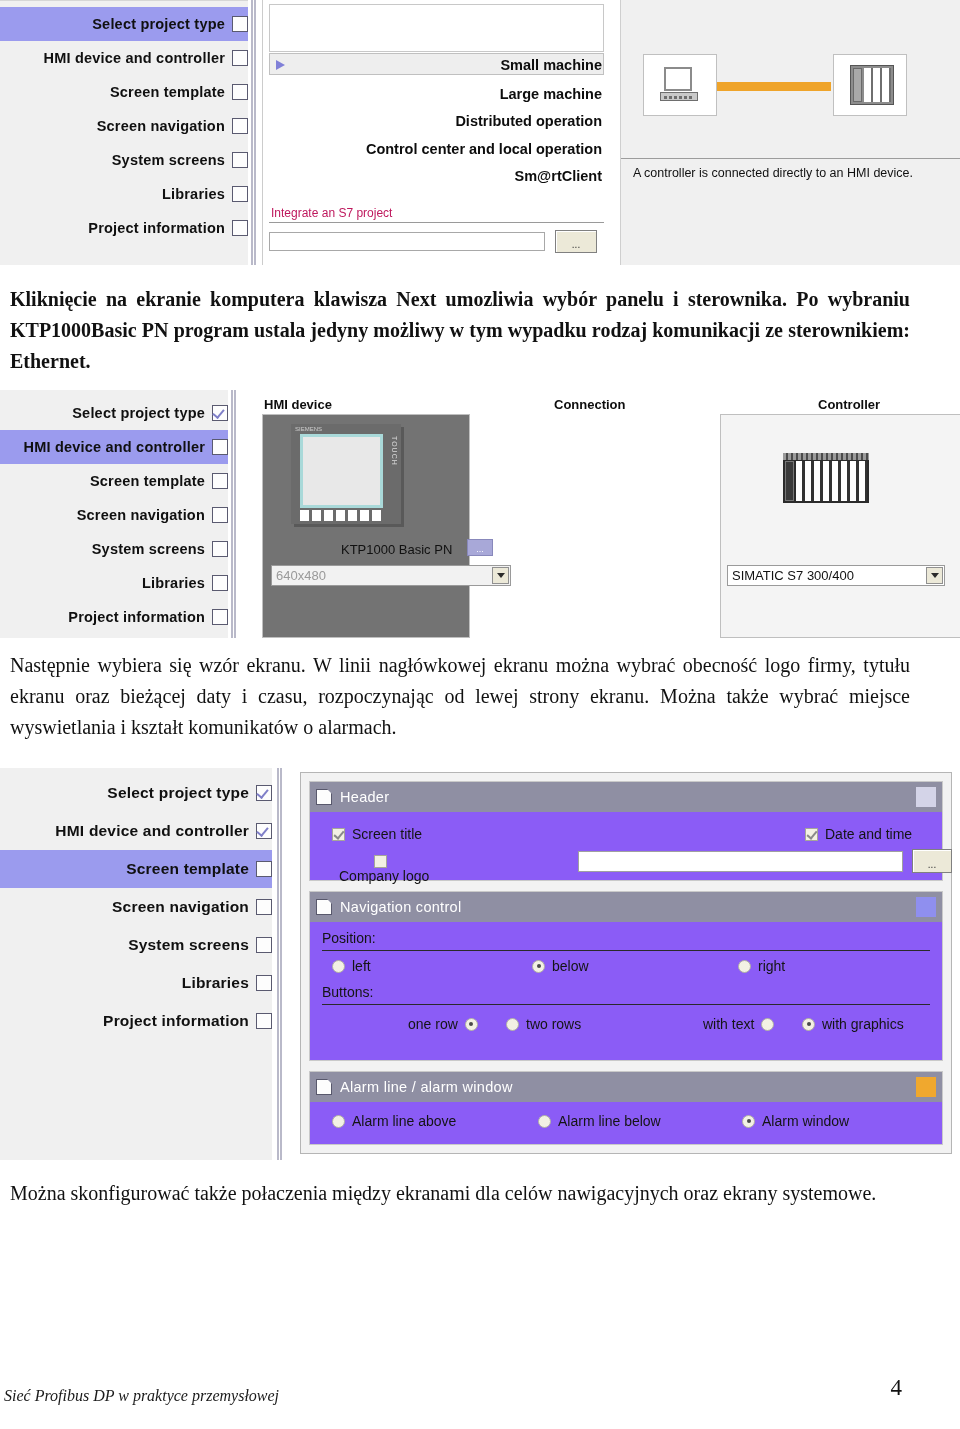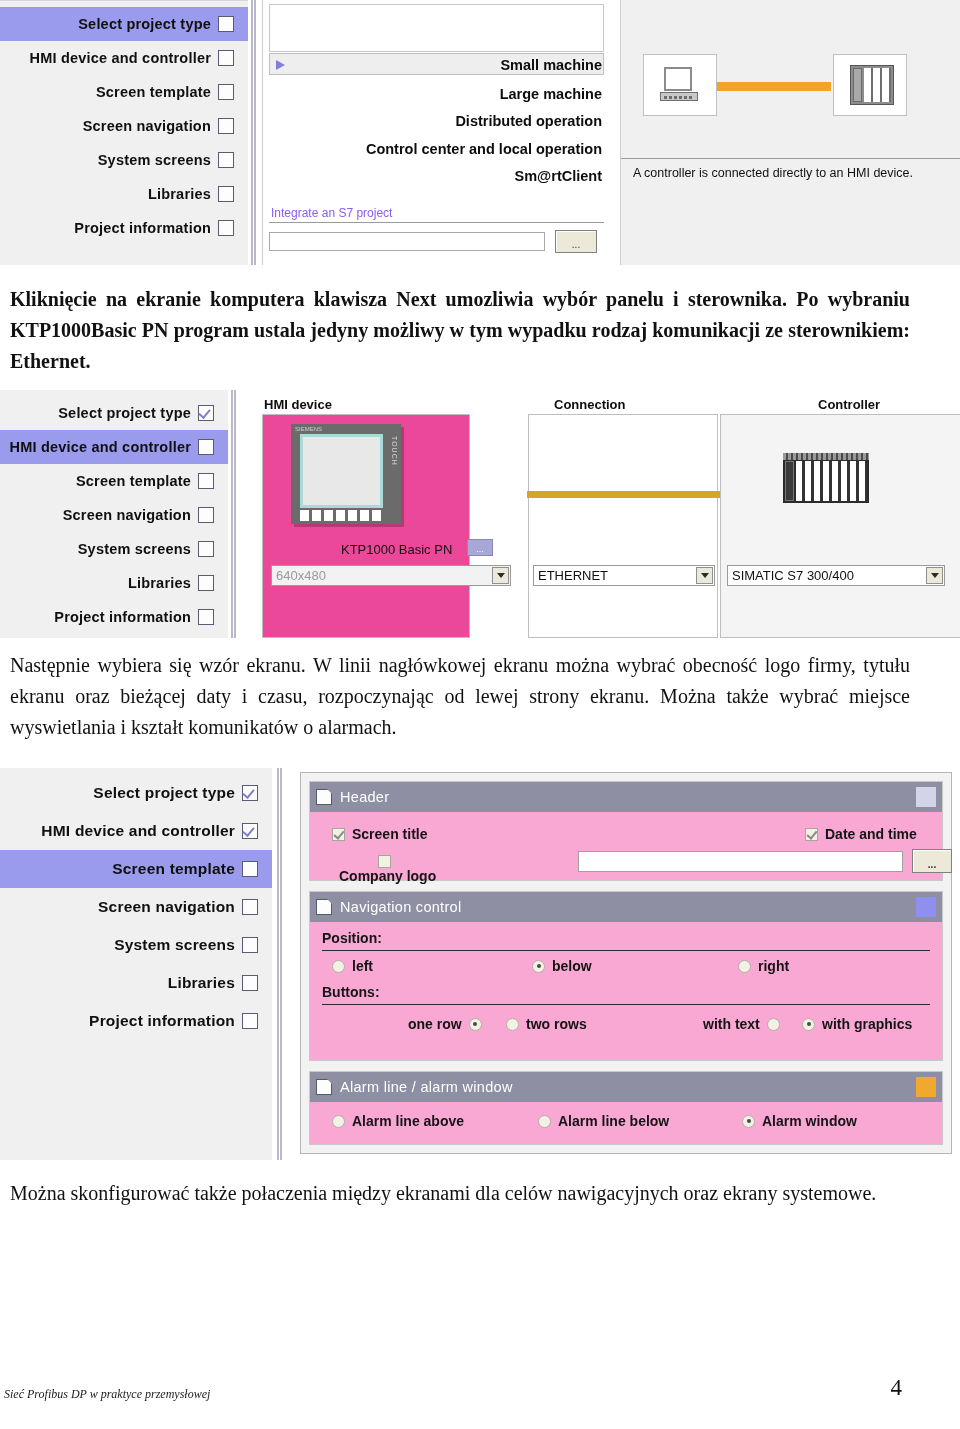--- a/index.html
+++ b/index.html
@@ -32,21 +32,21 @@
     background: #f0f0f0;
     box-sizing: border-box;
     font-family: "Liberation Sans", sans-serif;
   }
   .wiz-list { padding-top: 6px; }
   .wiz-row {
     display: flex;
     align-items: center;
     justify-content: flex-end;
     height: 34px;
-    padding-right: 14px;
+    padding-right: 0;
     box-sizing: border-box;
   }
   .wiz-row.selected { background: #9b9bee; }
   .wiz-label {
     font-weight: bold;
     font-size: 14.5px;
     color: #101010;
     letter-spacing: 0.2px;
     white-space: nowrap;
     margin-right: 7px;
@@ -105,21 +105,21 @@
     background:#eeeeee; border:1px solid #c0c0c0;
     box-sizing:border-box;
   }
   .s1-arrow {
     position:absolute; left:6px; top:6px;
     width:0;height:0;border-left:9px solid #8080d8;
     border-top:5px solid transparent;border-bottom:5px solid transparent;
   }
   .s1-intlabel {
     position:absolute; left:8px; font-size:12px;
-    font-family:"Liberation Sans",sans-serif; color:#8b5cf6;
+    font-family:"Liberation Sans",sans-serif; color:#be185d;
   }
   .s1-hr { position:absolute; height:1px; background:#9a9a9a; }
   .s1-input {
     position:absolute; border:1px solid #a8a8a8; background:#fff;
     box-sizing:border-box;
   }
   .btn-dots {
     position:absolute;
     background:#ece9d8;
     border:1px solid #808080;
@@ -272,21 +272,21 @@
   .grp-head .pg::after{
     content:"";position:absolute;right:-1px;top:-1px;
     border-left:5px solid transparent;border-top:5px solid #8f8fa3;
   }
   .grp-title {
     margin-left:8px; color:#ffffff; font-size:14.5px; letter-spacing:.3px;
   }
   .grp-badge {
     position:absolute; right:6px; top:5px; width:20px; height:20px;
   }
-  .grp-body { position:relative; background:#f9a8d4;font-weight:bold; }
+  .grp-body { position:relative; background:#8b5cf6; }
 
   .chk {
     width:13px;height:13px;border:1px solid #a6a69a;background:#f3f1e4;
     box-sizing:border-box;position:relative;flex:0 0 auto;display:inline-block;
     vertical-align:middle;
   }
   .chk.on::after{
     content:"";position:absolute;left:3px;top:0px;width:4px;height:8px;
     border:solid #8a8a8a;border-width:0 2px 2px 0;transform:rotate(40deg);
   }
@@ -315,21 +315,21 @@
     position:absolute;
     font-family:"Liberation Serif", serif;
     font-size:20px;
     line-height:31px;
     color:#111;
     text-align:justify;
   }
   .footer-left {
     position:absolute; left:4px; top:1387px;
     font-family:"Liberation Serif", serif;
-    font-style:italic; font-size:12px; color:#1a1a1a;
+    font-style:italic; font-size:16px; color:#1a1a1a;
   }
   .footer-right {
     position:absolute; right:58px; top:1375px;
     font-family:"Liberation Serif", serif;
     font-size:23px; color:#111;
   }
 </style>
 </head>
 <body>
 
@@ -442,42 +442,35 @@
         <span class="wiz-chk"></span>
       </div>
     </div>
   </div>
   <div class="sb-divider"></div>
 
   <div class="s2-col-title" style="left:264px; top:7px;">HMI device</div>
   <div class="s2-col-title" style="left:554px; top:7px;">Connection</div>
   <div class="s2-col-title" style="left:818px; top:7px;">Controller</div>
 
-  <div class="s2-panel" style="left:262px; width:208px; background:#ec4899;">
+  <div class="s2-panel" style="left:262px; width:208px; background:#737373;">
     <div class="hmi-panel-img" style="left:28px; top:9px; width:110px; height:100px;">
       <div class="siem">SIEMENS</div>
       <div class="disp"></div>
       <div class="touch">TOUCH</div>
       <div class="fkeys"></div>
     </div>
     <div class="s2-devname" style="left:78px; top:127px;">KTP1000 Basic PN</div>
     <div class="btn-dots-blue" style="left:204px; top:124px; width:26px; height:17px;">...</div>
     <div class="s2-combo disabled" style="left:8px; top:150px; width:240px;">
       <span>640x480</span>
       <span class="combo-arrow"></span>
     </div>
   </div>
 
-  <div class="s2-panel" style="left:528px; width:190px; background:#ffffff;">
-    <div class="link-bar" style="left:-2px; top:76px; width:196px; height:7px; background:#d9a22b;"></div>
-    <div class="s2-combo" style="left:4px; top:150px; width:182px;">
-      <span>ETHERNET</span>
-      <span class="combo-arrow"></span>
-    </div>
-  </div>
 
   <div class="s2-panel" style="left:720px; width:268px; background:#f4f4f4;">
     <div class="plc2" style="left:62px; top:38px; width:86px; height:50px;">
       <div class="top"></div>
       <div class="cpu"></div>
       <div class="slots"></div>
     </div>
     <div class="s2-combo" style="left:6px; top:150px; width:218px;">
       <span>SIMATIC S7 300/400</span>
       <span class="combo-arrow"></span>

